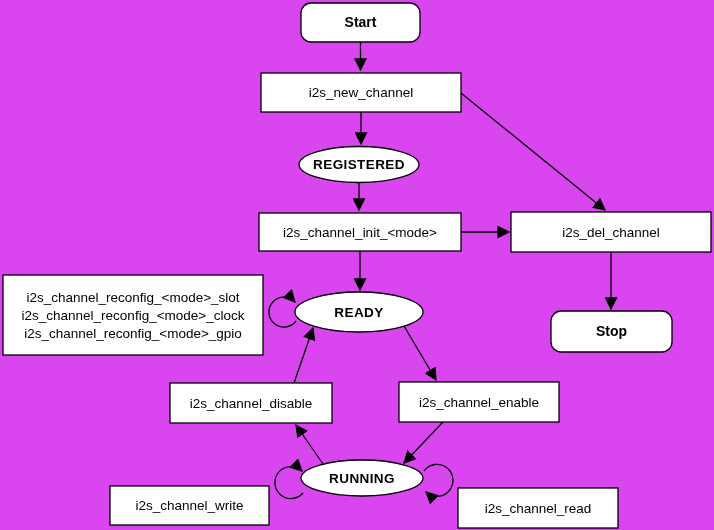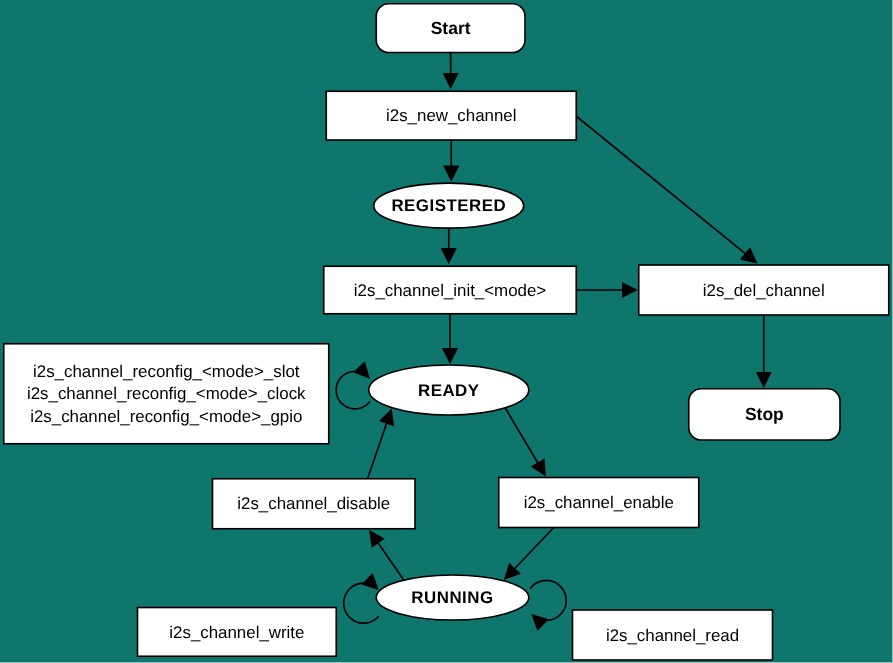--- a/index.html
+++ b/index.html
@@ -1,16 +1,16 @@
 <!DOCTYPE html>
 <html><head>
 <meta charset="utf-8">
 <style>
   html,body{margin:0;padding:0;background:#ffffff;}
-  .canvas-wrap{width:714px;height:530px;position:relative;background:#0f766e;}
+  .canvas-wrap{width:714px;height:530px;position:relative;background:#d946ef;}
   svg{display:block;}
   .shape{fill:#ffffff;stroke:#000000;stroke-width:1.3;}
   .edge{fill:none;stroke:#000000;stroke-width:1.3;}
   text{font-family:"Liberation Sans", sans-serif;fill:#000000;}
   .box-label{font-size:13.5px;text-anchor:middle;}
   .terminal-label{font-size:14px;font-weight:bold;text-anchor:middle;}
   .state-label{font-size:13.5px;font-weight:bold;text-anchor:middle;letter-spacing:0.4px;}
 </style>
 </head>
 <body>

